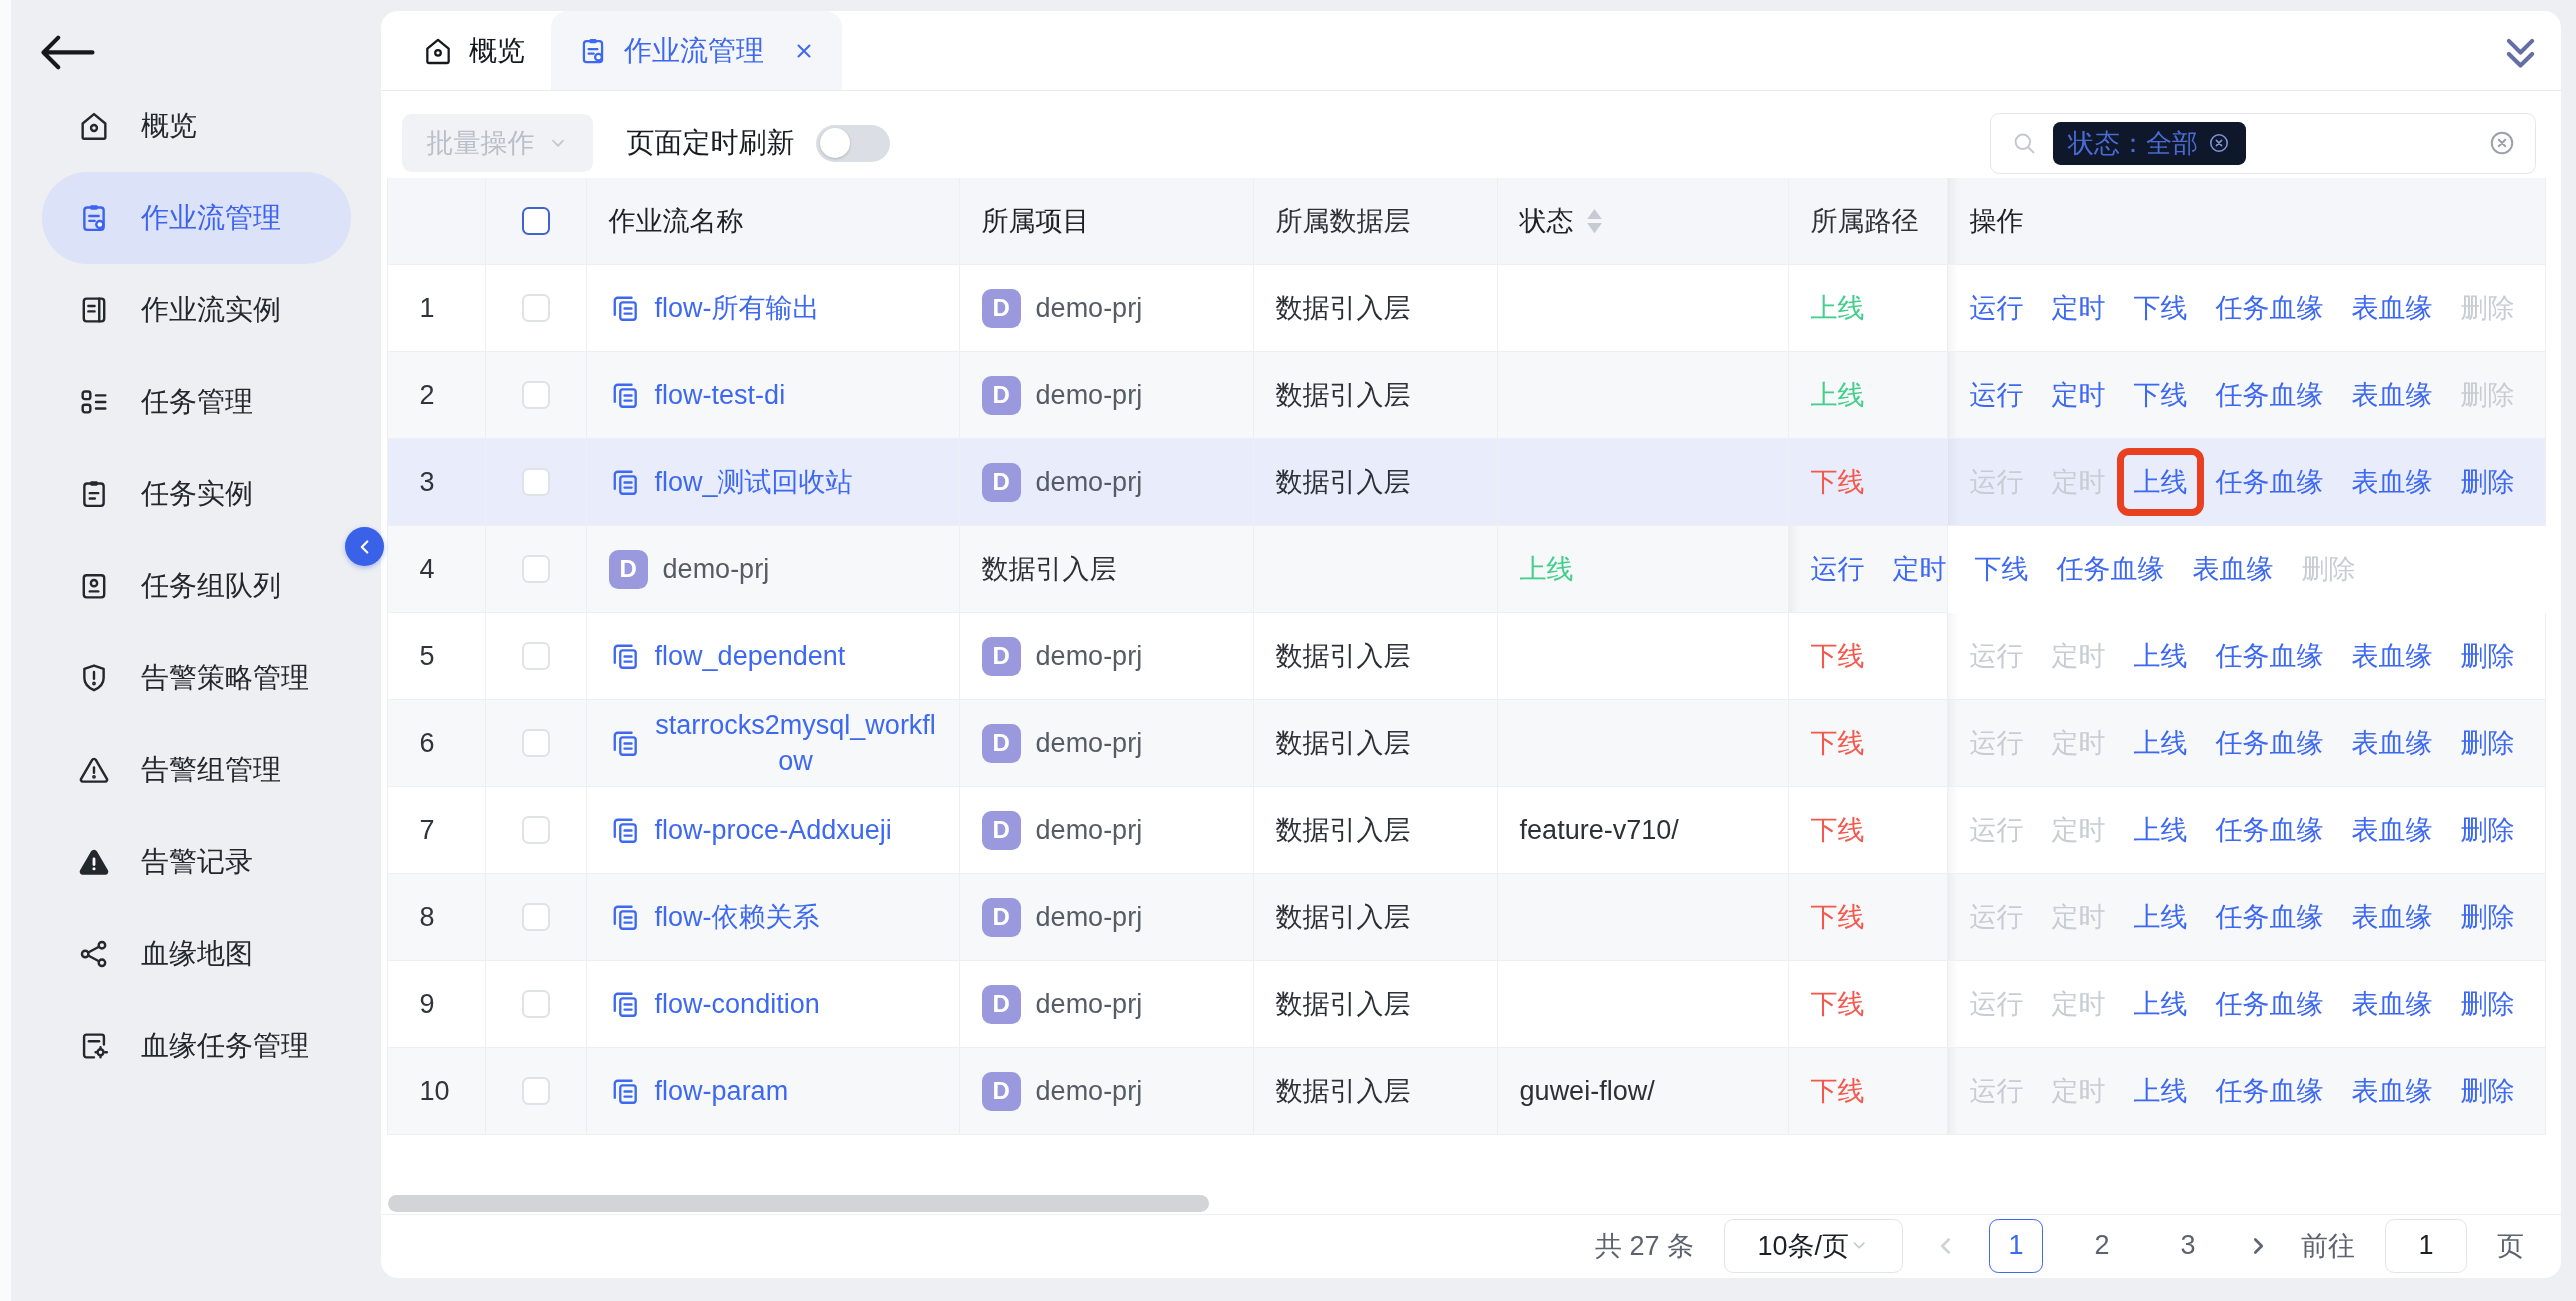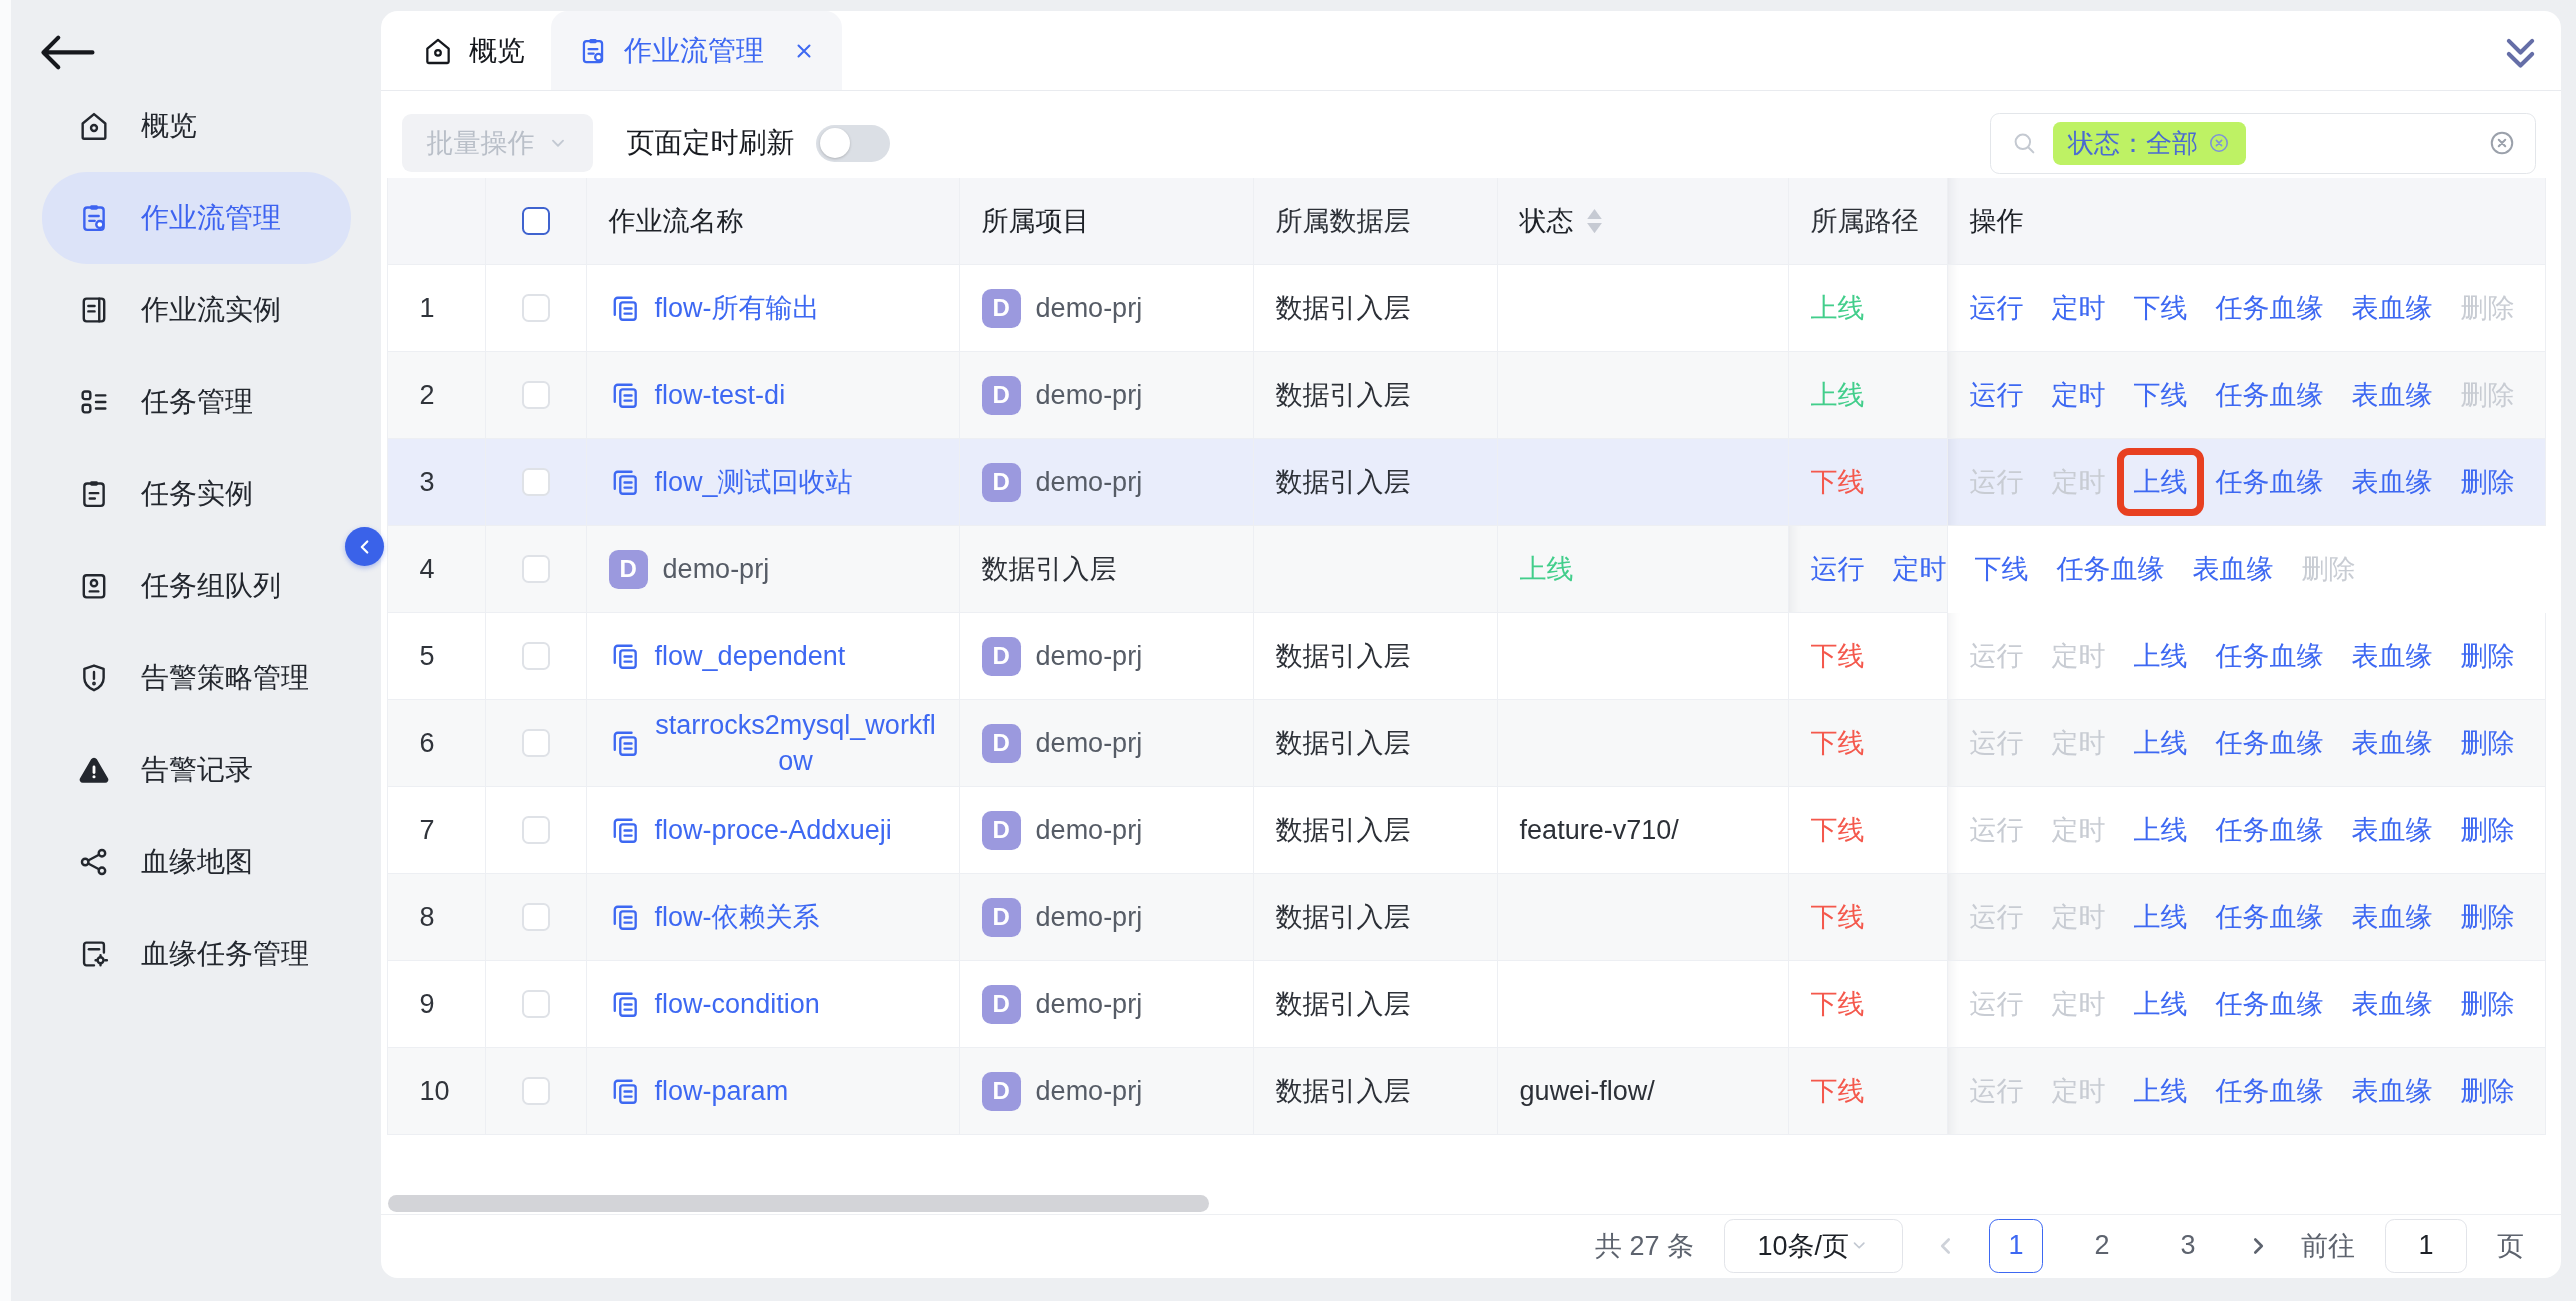--- a/index.html
+++ b/index.html
@@ -33,21 +33,21 @@
 
   
   .toolbar { position:absolute; left:0; top:91px; right:6px; height:82px; display:flex; align-items:center; padding:0 18.6px 0 21.4px; }
   .batch-btn { height:58px; padding:0 24px; background:#f1f2f5; border:none; border-radius:9.3px; font-size:27px; color:#b9bfc8; display:flex; align-items:center; gap:13px; font-family:inherit; }
   .batch-btn .ic { color:#c3c9d2; } .batch-btn .ic svg { width:22px; height:22px; }
   .refresh-label { margin-left:33px; font-size:28px; color:#181b20; }
   .toggle { margin-left:22px; width:74px; height:37px; border-radius:18.6px; background:#dbdfe5; position:relative; cursor:pointer; }
   .toggle .knob { position:absolute; left:3.7px; top:3.7px; width:30px; height:30px; border-radius:50%; background:#fff; box-shadow:0 0.9px 2.8px rgba(0,0,0,.2); }
   .search { margin-left:auto; width:546px; height:61px; border:1.9px solid #e3e6ea; border-radius:9.3px; background:#fff; display:flex; align-items:center; padding:0 18.6px; cursor:text; }
   .search > .ic { color:#c4c9d1; } .search > .ic svg { width:28px; height:28px; }
-  .filter-tag { margin-left:15px; height:43px; background:#bef264; border-radius:7.4px; display:flex; align-items:center; gap:9.3px; padding:0 15px; font-size:26px; color:#4a6bd2; }
+  .filter-tag { margin-left:15px; height:43px; background:#0f172a; border-radius:7.4px; display:flex; align-items:center; gap:9.3px; padding:0 15px; font-size:26px; color:#4a6bd2; }
   .filter-tag .ic { color:#7d92d8; cursor:pointer; } .filter-tag .ic svg { width:24px; height:24px; }
   .search .clear { margin-left:auto; color:#9ba1ab; cursor:pointer; } .search .clear svg { width:30px; height:30px; }
 
   
   .table { position:absolute; left:5.6px; top:167px; width:2160px; border-left:0.9px solid #edeff3; }
   .tr { display:grid; grid-template-columns:98px 101px 373px 294px 244px 291px 159px 598px;text-align:center; }
   .td { display:flex; align-items:center; padding:0 22px; border-right:0.9px solid #edeff3; border-bottom:0.9px solid #edeff3; font-size:27px; color:#24282f; min-height:87px; }
   .thead .td { background:#f5f6f9; font-weight:500; color:#1d2127; }
   .tr.even .td { background:#f7f8f9; }
   .tr.hl .td { background:#e9edfb; }
@@ -157,20 +157,30 @@
     </div>
     <div class="side-item">
       <span class="ic">
         <svg viewBox="0 0 24 24" fill="none" stroke="currentColor" stroke-width="1.7" stroke-linecap="round" stroke-linejoin="round">
           <path d="M12 3.2l6.8 2.3v6.5c0 4.1-2.9 6.9-6.8 8.6-3.9-1.7-6.8-4.5-6.8-8.6V5.5z"></path>
           <path d="M12 7.8v4.8"></path>
           <circle cx="12" cy="15.9" r=".5" fill="currentColor"></circle>
         </svg>
       </span>
       <span>告警策略管理</span>
+    </div>
+    <div class="side-item">
+      <span class="ic">
+        <svg viewBox="0 0 24 24" fill="none" stroke="currentColor" stroke-width="1.7" stroke-linecap="round" stroke-linejoin="round">
+          <path d="M10.7 4.9 2.9 18.2c-.5.9.1 2 1.2 2h15.8c1.1 0 1.7-1.1 1.2-2L13.3 4.9c-.6-1-2-1-2.6 0z"></path>
+          <path d="M12 10.2v3.8"></path>
+          <circle cx="12" cy="16.8" r=".5" fill="currentColor"></circle>
+        </svg>
+      </span>
+      <span>告警组管理</span>
     </div>
     <div class="side-item">
       <span class="ic">
         <svg viewBox="0 0 24 24" fill="none" stroke="currentColor" stroke-width="1.7" stroke-linecap="round" stroke-linejoin="round">
           <path d="M10.7 4.9 2.9 18.2c-.5.9.1 2 1.2 2h15.8c1.1 0 1.7-1.1 1.2-2L13.3 4.9c-.6-1-2-1-2.6 0z" fill="currentColor"></path>
           <path d="M12 9.8v4" stroke="#fff" stroke-width="2"></path>
           <circle cx="12" cy="16.8" r="1.1" fill="#fff" stroke="none"></circle>
         </svg>
       </span>
       <span>告警记录</span>

